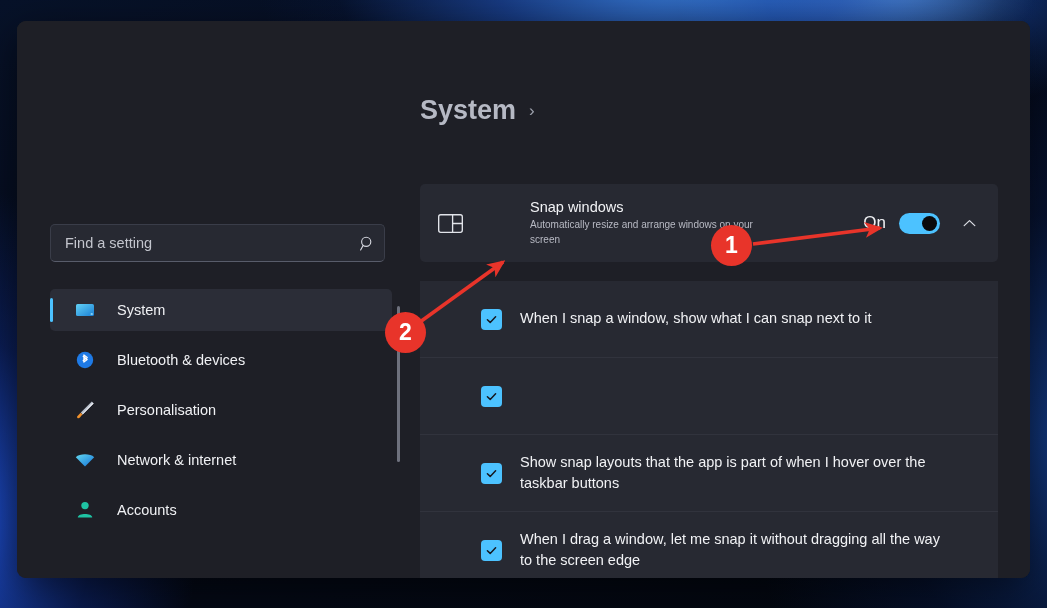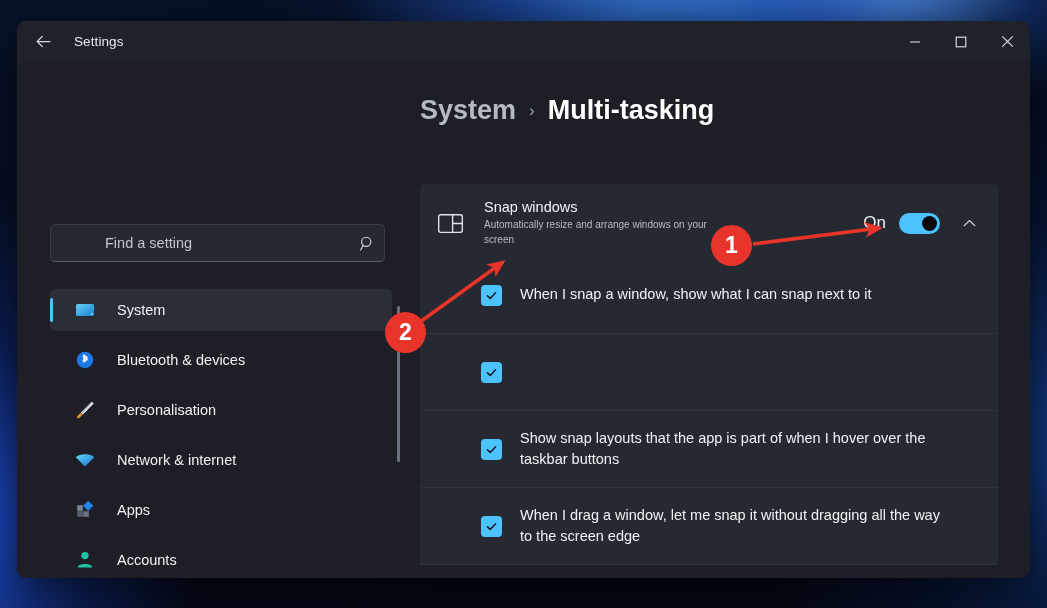--- a/index.html
+++ b/index.html
@@ -98,21 +98,20 @@
   }
   #search-box {
     position:absolute; left:33px; top:23px;
     width:335px; height:38px;
     background:#272932;
     border:1px solid #3a3d49;
     border-bottom:1.6px solid #585c6a;
     border-radius:5px;
     display:flex; align-items:center;
     cursor:text;
-    padding-left:40px;
   }
   #search-input {
     flex:1; background:transparent; border:none; outline:none;
     color:#e6e7ec; font-family:inherit; font-size:14.5px;
     padding-left:14px;
   }
   #search-input::placeholder { color:#c3c5cd; opacity:1; }
   #search-icon { width:34px; display:flex; align-items:center; justify-content:center; }
 
   #nav-list {
@@ -157,21 +156,21 @@
     border-radius:5px;
     display:flex; align-items:center;
     padding:13px 14px 13px 16px;
     min-height:78px;
     cursor:pointer;
   }
   #snap-icon {
     width:28px; flex:0 0 28px; margin-right:20px;
     display:flex; align-items:center; justify-content:center;
   }
-  #snap-text { flex:1; }
+  #snap-text { flex:1;margin-left:46px; }
   #snap-title { font-size:14.5px; color:#f2f3f6; margin-bottom:3px; }
   #snap-desc {
     font-size:10px; color:#b8bac4; line-height:1.42; max-width:235px;
   }
   #snap-state { font-size:17px; color:#eff0f3; margin-right:13px; }
   .toggle {
     width:41px; height:21px; border-radius:11px;
     background:#4cc2ff; position:relative;
     flex:0 0 41px; cursor:pointer;
   }
@@ -181,21 +180,21 @@
     background:#0a0a0c;
   }
   #snap-chevron {
     width:30px; flex:0 0 30px; margin-left:14px;
     display:flex; align-items:center; justify-content:center;
     cursor:pointer;
   }
 
   
   #check-list {
-    position:absolute; left:0; top:94px; width:578px;
+    position:absolute; left:0; top:118px; width:578px;
   }
   .check-row {
     background:#272932;
     display:flex; align-items:center;
     padding:16px 16px 16px 61px;
     min-height:77px;
     border-bottom:1px solid #31333d;
     cursor:pointer;
   }
   .checkbox {
@@ -234,50 +233,24 @@
   <div class="swoosh sw2"></div>
   <div class="swoosh sw3"></div>
   <div class="swoosh sw4"></div>
   <div class="swoosh sw5"></div>
   <div class="swoosh sw6"></div>
 </div>
 
 <div id="window">
   <div id="window-inner">
 
-    <div id="titlebar">
-      <div id="back-button">
-        <svg width="17" height="17" viewBox="0 0 17 17">
-          <path d="M7.3 3.4 L2.2 8.5 L7.3 13.6 M2.4 8.5 H15" fill="none" stroke="#d8dae1" stroke-width="1.25" stroke-linecap="round" stroke-linejoin="round"></path>
-        </svg>
-      </div>
-      <div id="app-title">Settings</div>
-      <div id="caption-buttons">
-        <div class="cap-btn">
-          <svg width="12" height="12" viewBox="0 0 12 12">
-            <path d="M1 6 H11" stroke="#e4e6ec" stroke-width="1.1" fill="none"></path>
-          </svg>
-        </div>
-        <div class="cap-btn">
-          <svg width="12" height="12" viewBox="0 0 12 12">
-            <rect x="1.2" y="1.2" width="9.6" height="9.6" fill="none" stroke="#e4e6ec" stroke-width="1.1"></rect>
-          </svg>
-        </div>
-        <div class="cap-btn close">
-          <svg width="13" height="13" viewBox="0 0 13 13">
-            <path d="M1.3 1.3 L11.7 11.7 M11.7 1.3 L1.3 11.7" stroke="#e4e6ec" stroke-width="1.1" fill="none"></path>
-          </svg>
-        </div>
-      </div>
-    </div>
 
     <div id="breadcrumb">
       <span id="crumb-system">System</span>
       <span id="crumb-sep">›</span>
-      <span id="crumb-current">Multi-tasking</span>
     </div>
 
     <div id="nav">
 
       <div id="search-box">
         <input id="search-input" type="text" placeholder="Find a setting" style="">
         <span id="search-icon">
           <svg width="17" height="17" viewBox="0 0 17 17">
             <circle cx="7.2" cy="6.8" r="4.6" fill="none" stroke="#d3d5dd" stroke-width="1.15"></circle>
             <path d="M4.2 10.4 L1.6 15" fill="none" stroke="#d3d5dd" stroke-width="1.15" stroke-linecap="round"></path>
@@ -332,31 +305,20 @@
                 <stop offset="0%" stop-color="#63d8f0"></stop>
                     <stop offset="100%" stop-color="#1473d8"></stop>
               </linearGradient>
                 </defs>
               <path d="M1.8 8.2 C5.6 4.4 16.4 4.4 20.2 8.2 L11 17.4 Z" fill="url(#gWifi)"></path>
             </svg>
           </span>
           <span class="nav-label">Network &amp; internet</span>
         </div>
 
-        <div class="nav-item">
-          <span class="nav-icon">
-            <svg width="22" height="22" viewBox="0 0 22 22">
-              <rect x="3.2" y="6.2" width="5.6" height="5.6" fill="#7b8293"></rect>
-              <rect x="3.2" y="12.2" width="5.6" height="5.6" fill="#555c6d"></rect>
-              <rect x="9.2" y="12.2" width="5.6" height="5.6" fill="#6a7183"></rect>
-              <rect x="10.6" y="3.2" width="7.2" height="7.2" fill="#1e85e8" transform="rotate(45 14.2 6.8)"></rect>
-            </svg>
-          </span>
-          <span class="nav-label">Apps</span>
-        </div>
 
         <div class="nav-item">
           <span class="nav-icon">
             <svg width="22" height="22" viewBox="0 0 22 22">
               <circle cx="11" cy="6.6" r="3.7" fill="#1fc3a3"></circle>
               <path d="M3.8 18.4 C3.8 13.9 18.2 13.9 18.2 18.4 Z" fill="#1fc3a3"></path>
             </svg>
           </span>
           <span class="nav-label">Accounts</span>
         </div>

